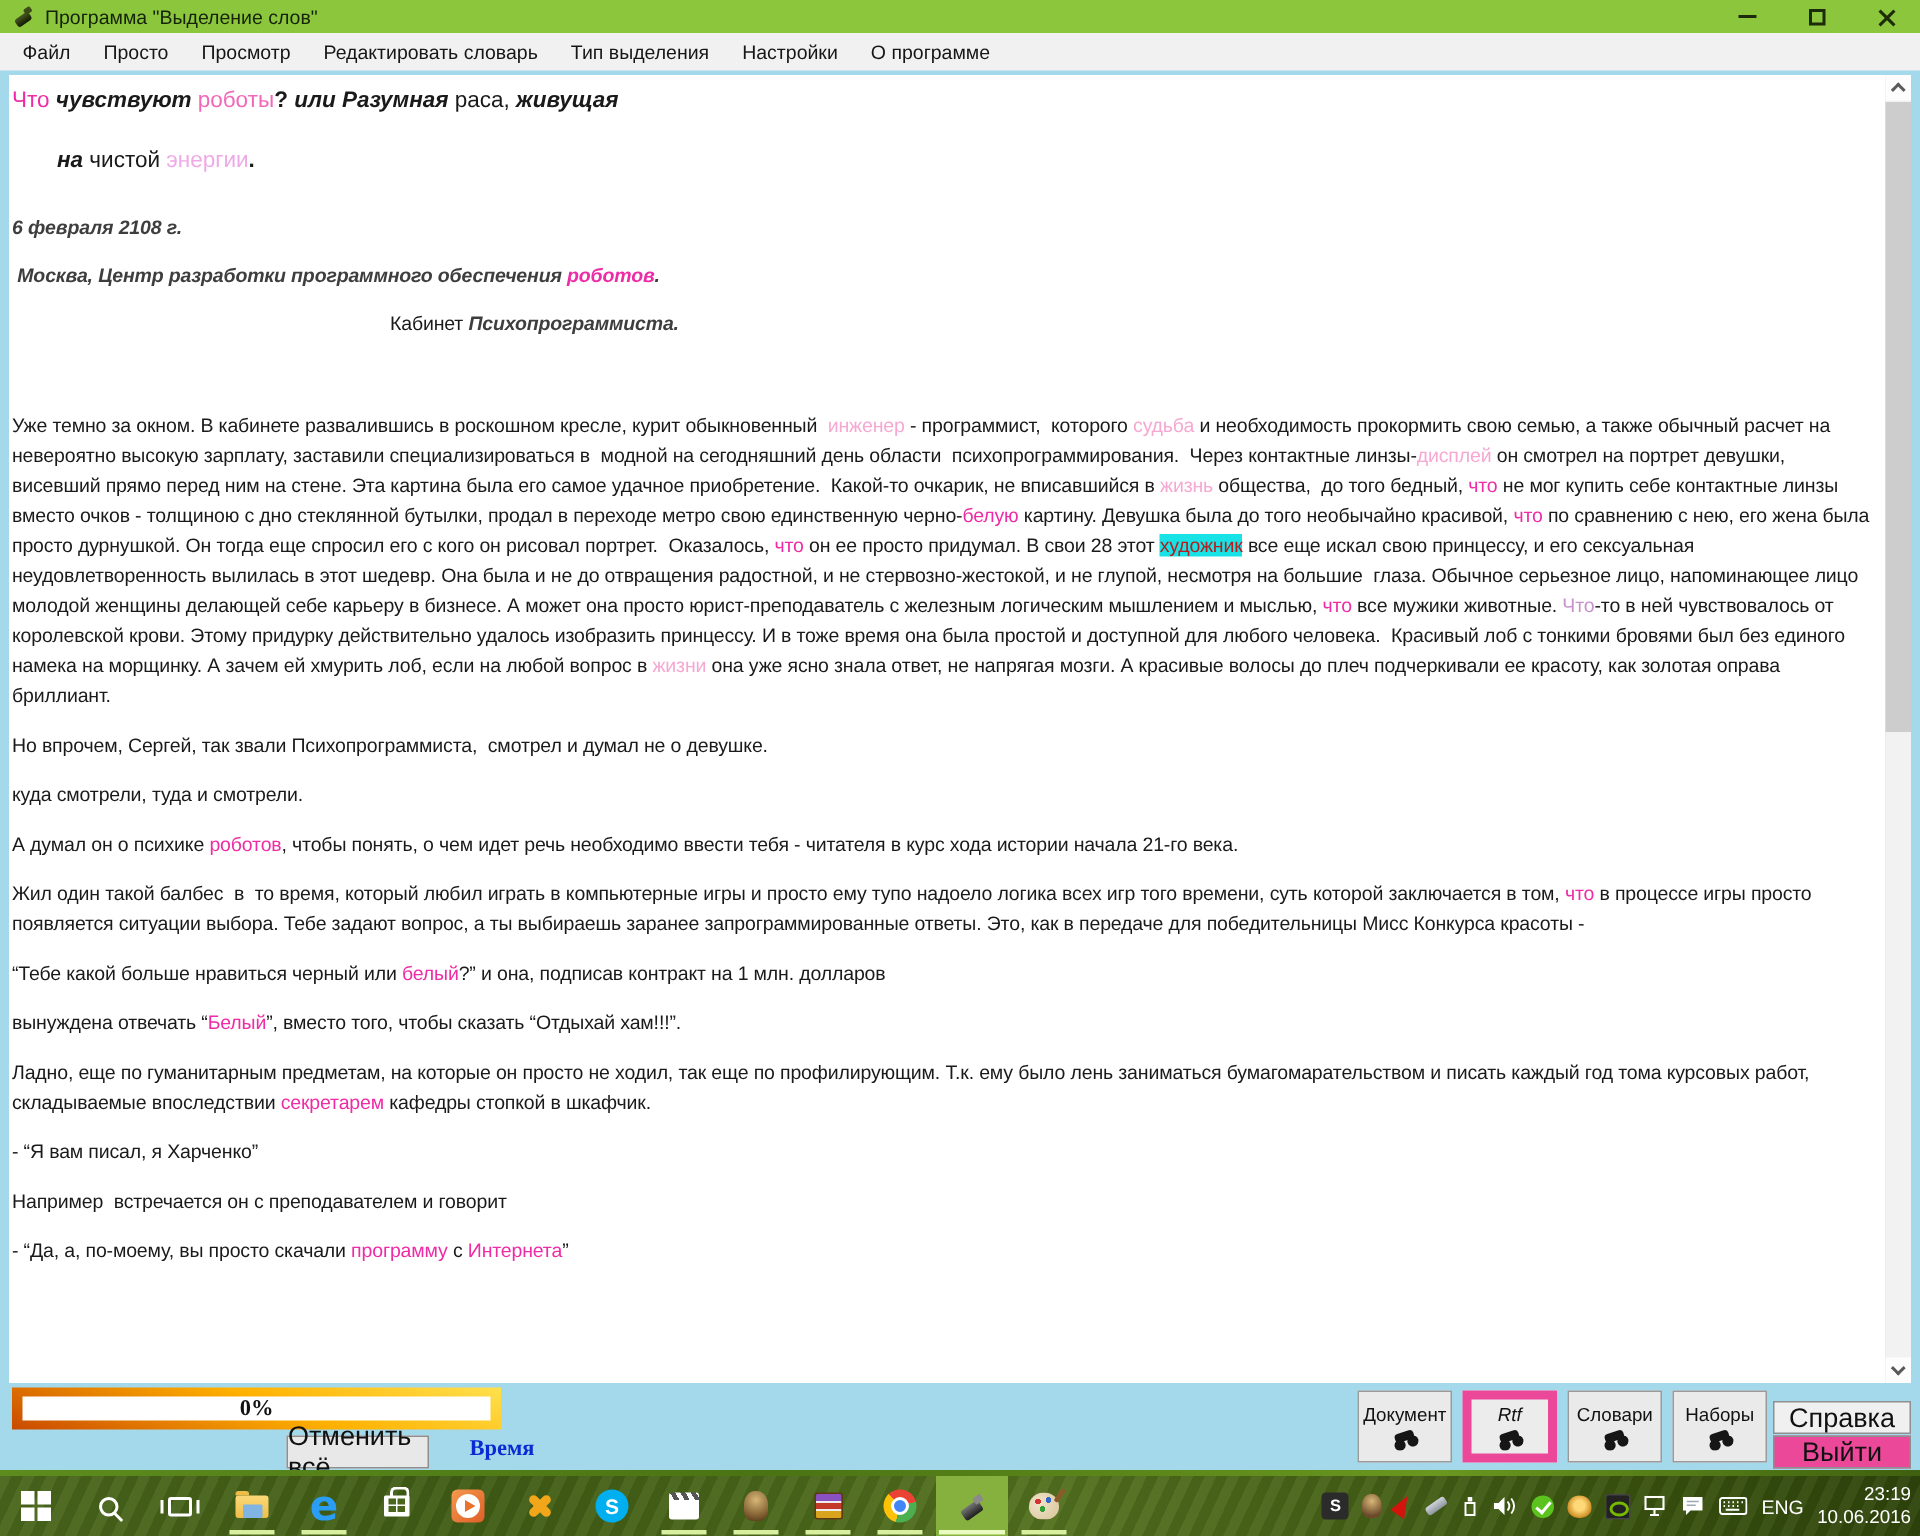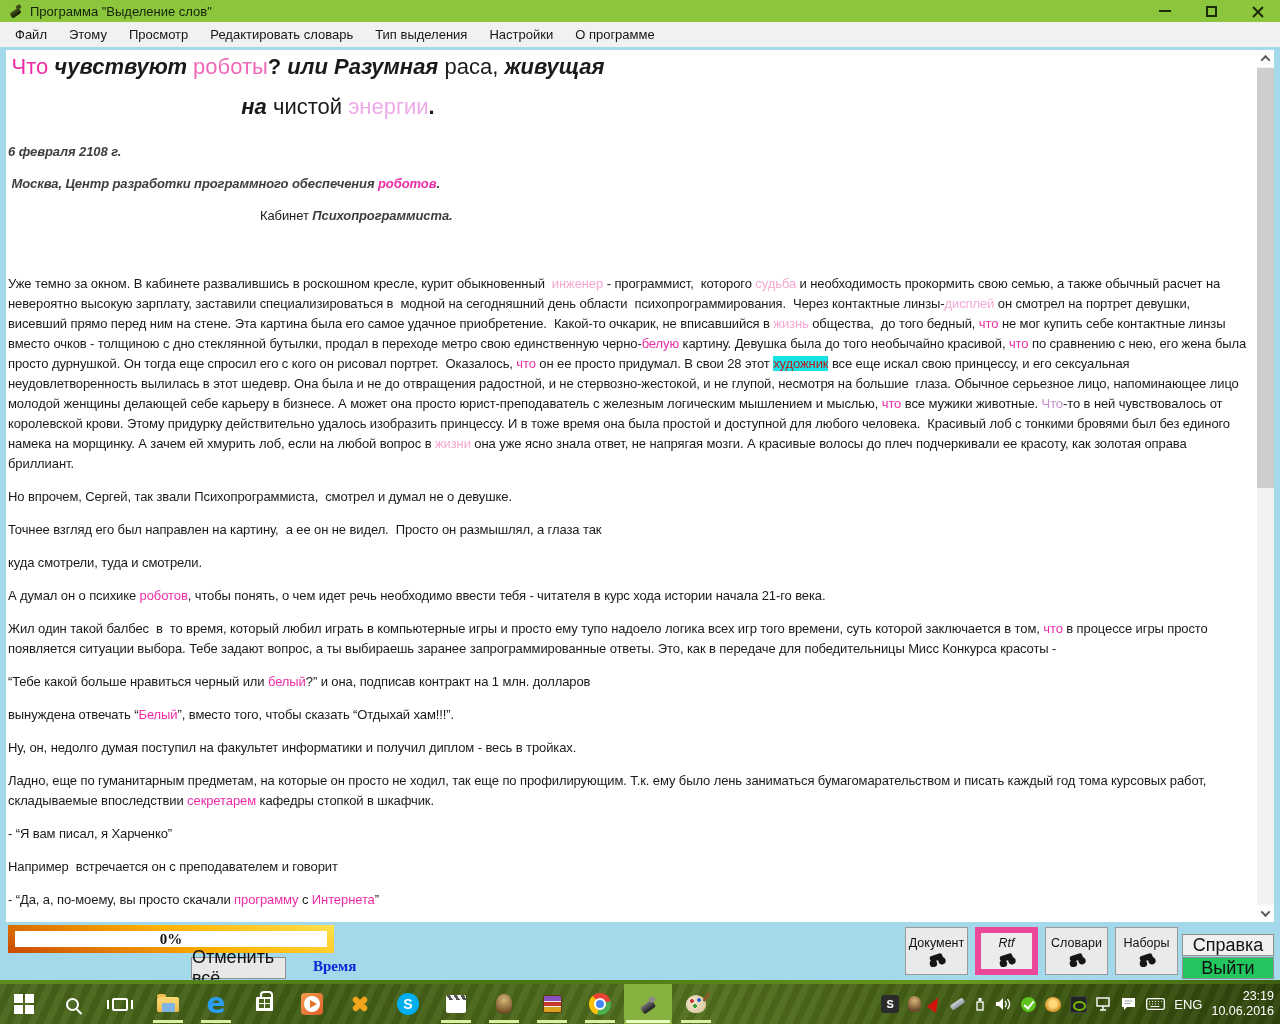--- a/index.html
+++ b/index.html
@@ -20,21 +20,21 @@
   .title-icon { position:relative; width:15px; height:15px; }
   .title-icon::before { content:''; position:absolute; left:2px; top:6px; width:11px; height:6px; background:linear-gradient(#4a5a20,#101b04); border-radius:2px; transform:rotate(-35deg); }
   .title-icon::after { content:''; position:absolute; left:8px; top:1px; width:5px; height:4px; background:#3c4c18; border-radius:1px; transform:rotate(-35deg); }
 
   .menubar { position:absolute; left:0; top:22px; right:0; height:25px; background:#f1f1f1; display:flex; align-items:center; padding-left:4px; }
   .menu-item { font-size:13px; color:#161616; padding:4px 11px; cursor:default; }
 
   
   .textarea { position:absolute; left:6px; top:50px; width:1251px; height:872px; background:#fff; overflow:hidden; padding:4px 6px 0 2px; color:#1a1a1a; }
   .para { white-space:pre-wrap; font-size:13px; line-height:20px; margin:0 0 13px 0; letter-spacing:-0.1px; }
-  .head { width:600px; text-align:center; font-size:22px; line-height:22px; margin:2px 0 18px 0; letter-spacing:0; }
+  .head { width:600px; text-align:left; font-size:15px; line-height:22px; margin:2px 0 18px 0; letter-spacing:0; }
   .head2 { margin:0 0 0 30px; }
   .meta { font-weight:bold; font-style:italic; color:#3e3e3e; margin:24px 0 12px 0; }
   .meta2 { margin:0 0 12px 0; }
   .cab { margin:8px 0 48px 252px; }
   .pinkD { color:#ee2ca6; }
   .pinkM { color:#f268b8; }
   .pinkL { color:#f6a8d2; }
   .lav { color:#eeaae6; }
   .vio { color:#c892cc; }
   .hl { background:#17e2e6; color:#b91c1c; }
@@ -58,21 +58,21 @@
   .gray-btn { position:absolute; height:22px; background:#e8e8e8; border:1px solid #8f8f8f; font-size:18px; color:#111; display:flex; align-items:center; justify-content:center; font-family:Liberation Sans, sans-serif; }
   .btn-cancel-current { left:8px; top:1006px; width:197px; }
   .btn-cancel-all { left:191px; top:957px; width:95px; }
   .time-label { position:absolute; left:313px; top:958px; font-family:"Liberation Serif",serif; font-weight:bold; font-size:15px; color:#0a2ad4; }
 
   .toolbtns { position:absolute; left:905px; top:927px; display:flex; gap:7px; }
   .toolbtn { width:63px; height:48px; background:#eaeaea; border:1px solid #9a9a9a; display:flex; flex-direction:column; align-items:center; justify-content:center; gap:3px; }
   .toolbtn.focused { border:6px solid #ec4899; background:#ececec;font-style:italic; }
   .tb-label { font-size:12.5px; color:#111; }
   .help-btn { left:1182px; top:934px; width:92px; background:#f0f0f0; }
-  .exit-btn { left:1182px; top:957px; width:92px; background:#22c55e; }
+  .exit-btn { left:1182px; top:957px; width:92px; background:#ec4899; }
 
   
   .desktop-strip { position:absolute; left:0; top:980px; width:1280px; height:4px; background:linear-gradient(90deg,#5d8c1d,#4a7413 40%,#69971f 75%,#3f600f); }
   .taskbar { position:absolute; left:0; top:984px; width:1280px; height:40px;
     background:linear-gradient(90deg,#4a671c 0%,#415d15 25%,#53711f 55%,#3a530f 85%,#2f450c 100%); }
   .taskbar::before { content:''; position:absolute; inset:0; background:repeating-linear-gradient(115deg,rgba(255,255,255,.04) 0 7px,rgba(0,0,0,.07) 7px 14px); pointer-events:none; }
   .tb-apps { position:absolute; left:0; top:0; height:40px; display:flex; }
   .tb-btn { width:48px; height:40px; display:flex; align-items:center; justify-content:center; position:relative; }
   .tb-btn.active { background:#87b13f; }
   .running::after { content:''; position:absolute; bottom:1px; left:9px; right:9px; height:3px; background:#d8efa0; }
@@ -144,43 +144,41 @@
           <div class="glyph-max"></div>
         </div>
       <div class="win-btn">
           <div class="glyph-close"></div>
         </div>
     </div>
   </div>
 
   <div class="menubar" id="menubar">
       <div class="menu-item">Файл</div>
-      <div class="menu-item">Этому</div>
+      <div class="menu-item">Просто</div>
       <div class="menu-item">Просмотр</div>
       <div class="menu-item">Редактировать словарь</div>
       <div class="menu-item">Тип выделения</div>
       <div class="menu-item">Настройки</div>
       <div class="menu-item">О программе</div>
     </div>
 
   <div class="textarea" id="doc">
       <p class="para head"><span class="pinkD">Что </span><span class="bi">чувствуют </span><span class="pinkM">роботы</span><span class="b">?</span><span class="bi"> </span><span class="bi">или Разумная </span><span>раса</span><span>, </span><span class="bi">живущая</span></p>
       <p class="para head head2"><span class="bi">на </span><span>чистой </span><span class="lav">энергии</span><span class="b">.</span></p>
       <p class="para meta"><span>6 февраля 2108 г.</span></p>
       <p class="para meta meta2"><span> Москва, Центр разработки программного обеспечения </span><span class="pinkD">роботов</span><span>.</span></p>
       <p class="para cab"><span>Кабинет </span><span class="mg">Психопрограммиста.</span></p>
       <p class="para "><span>Уже темно за окном. В кабинете развалившись в роскошном кресле, курит обыкновенный  </span><span class="pinkL">инженер</span><span> - программист,  которого </span><span class="pinkL">судьба</span><span> и необходимость прокормить свою семью, а также обычный расчет на невероятно высокую зарплату, заставили специализироваться в  модной на сегодняшний день области  психопрограммирования.  Через контактные линзы-</span><span class="pinkL">дисплей</span><span> он смотрел на портрет девушки, висевший прямо перед ним на стене. Эта картина была его самое удачное приобретение.  Какой-то очкарик, не вписавшийся в </span><span class="pinkL">жизнь</span><span> общества,  до того бедный, </span><span class="pinkD">что</span><span> не мог купить себе контактные линзы вместо очков - толщиною с дно стеклянной бутылки, продал в переходе метро свою единственную черно-</span><span class="pinkD">белую</span><span> картину. Девушка была до того необычайно красивой, </span><span class="pinkD">что</span><span> по сравнению с нею, его жена была просто дурнушкой. Он тогда еще спросил его с кого он рисовал портрет.  Оказалось, </span><span class="pinkD">что</span><span> он ее просто придумал. В свои 28 этот </span><span class="hl">художник</span><span> все еще искал свою принцессу, и его сексуальная неудовлетворенность вылилась в этот шедевр. Она была и не до отвращения радостной, и не стервозно-жестокой, и не глупой, несмотря на большие  глаза. Обычное серьезное лицо, напоминающее лицо молодой женщины делающей себе карьеру в бизнесе. А может она просто юрист-преподаватель с железным логическим мышлением и мыслью, </span><span class="pinkD">что</span><span> все мужики животные. </span><span class="vio">Что</span><span>-то в ней чувствовалось от королевской крови. Этому придурку действительно удалось изобразить принцессу. И в тоже время она была простой и доступной для любого человека.  Красивый лоб с тонкими бровями был без единого намека на морщинку. А зачем ей хмурить лоб, если на любой вопрос в </span><span class="pinkL">жизни</span><span> она уже ясно знала ответ, не напрягая мозги. А красивые волосы до плеч подчеркивали ее красоту, как золотая оправа бриллиант.</span></p>
       <p class="para "><span>Но впрочем, Сергей, так звали Психопрограммиста,  смотрел и думал не о девушке.</span></p>
-      <p class="para "><span>Точнее взгляд его был направлен на картину,  а ее он не видел.  Просто он размышлял, а глаза так</span></p>
       <p class="para "><span>куда смотрели, туда и смотрели.</span></p>
       <p class="para "><span>А думал он о психике </span><span class="pinkD">роботов</span><span>, чтобы понять, о чем идет речь необходимо ввести тебя - читателя в курс хода истории начала 21-го века.</span></p>
       <p class="para "><span>Жил один такой балбес  в  то время, который любил играть в компьютерные игры и просто ему тупо надоело логика всех игр того времени, суть которой заключается в том, </span><span class="pinkD">что</span><span> в процессе игры просто появляется ситуации выбора. Тебе задают вопрос, а ты выбираешь заранее запрограммированные ответы. Это, как в передаче для победительницы Мисс Конкурса красоты -</span></p>
       <p class="para "><span>“Тебе какой больше нравиться черный или </span><span class="pinkD">белый</span><span>?” и она, подписав контракт на 1 млн. долларов</span></p>
       <p class="para "><span>вынуждена отвечать “</span><span class="pinkD">Белый</span><span>”, вместо того, чтобы сказать “Отдыхай хам!!!”.</span></p>
-      <p class="para "><span>Ну, он, недолго думая поступил на факультет информатики и получил диплом - весь в тройках.</span></p>
       <p class="para "><span>Ладно, еще по гуманитарным предметам, на которые он просто не ходил, так еще по профилирующим. Т.к. ему было лень заниматься бумагомарательством и писать каждый год тома курсовых работ, складываемые впоследствии </span><span class="pinkD">секретарем</span><span> кафедры стопкой в шкафчик.</span></p>
       <p class="para "><span>- “Я вам писал, я Харченко”</span></p>
       <p class="para "><span>Например  встречается он с преподавателем и говорит</span></p>
       <p class="para "><span>- “Да, а, по-моему, вы просто скачали </span><span class="pinkD">программу</span><span> с </span><span class="pinkD">Интернета</span><span>”</span></p>
     </div>
 
   <div class="vscroll">
     <div class="sb-arrow sb-up">
         <div class="chev"></div>
       </div>

